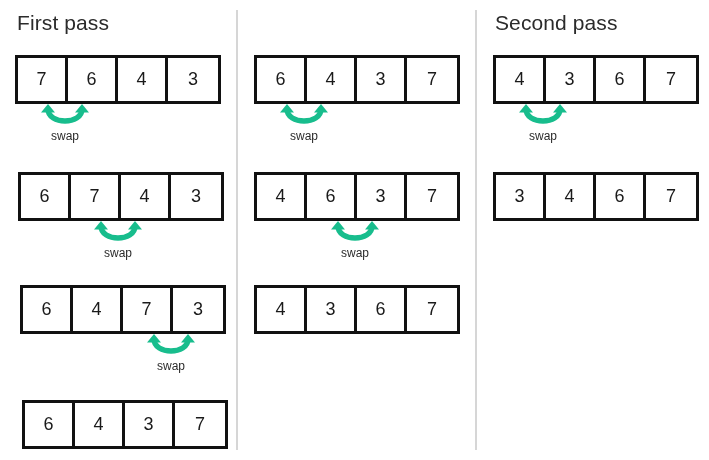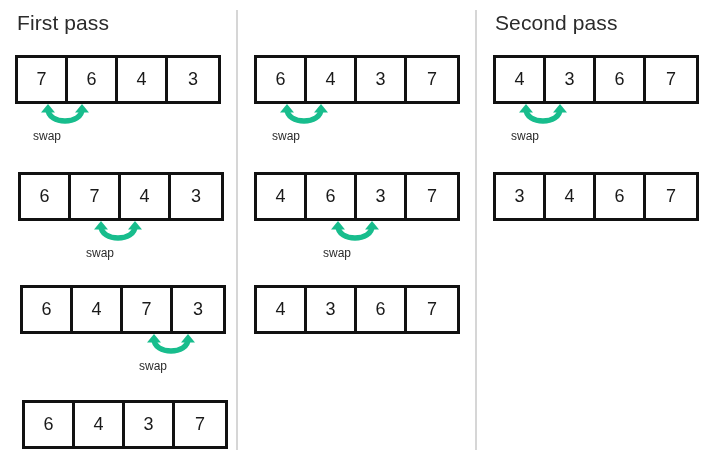--- a/index.html
+++ b/index.html
@@ -74,20 +74,21 @@
     font-size: 18px;
     color: #1a1a1a;
     background: #ffffff;
   }
   .cell:last-child { border-right: none; }
 
   
   .swap-marker {
     position: absolute;
     width: 64px;
+    text-align: center;
   }
   .swap-marker svg {
     display: block;
     margin: 0 auto;
   }
   .swap-label {
     font-size: 12px;
     color: #2b2b2b;
     line-height: 14px;
     margin-top: -1px;

